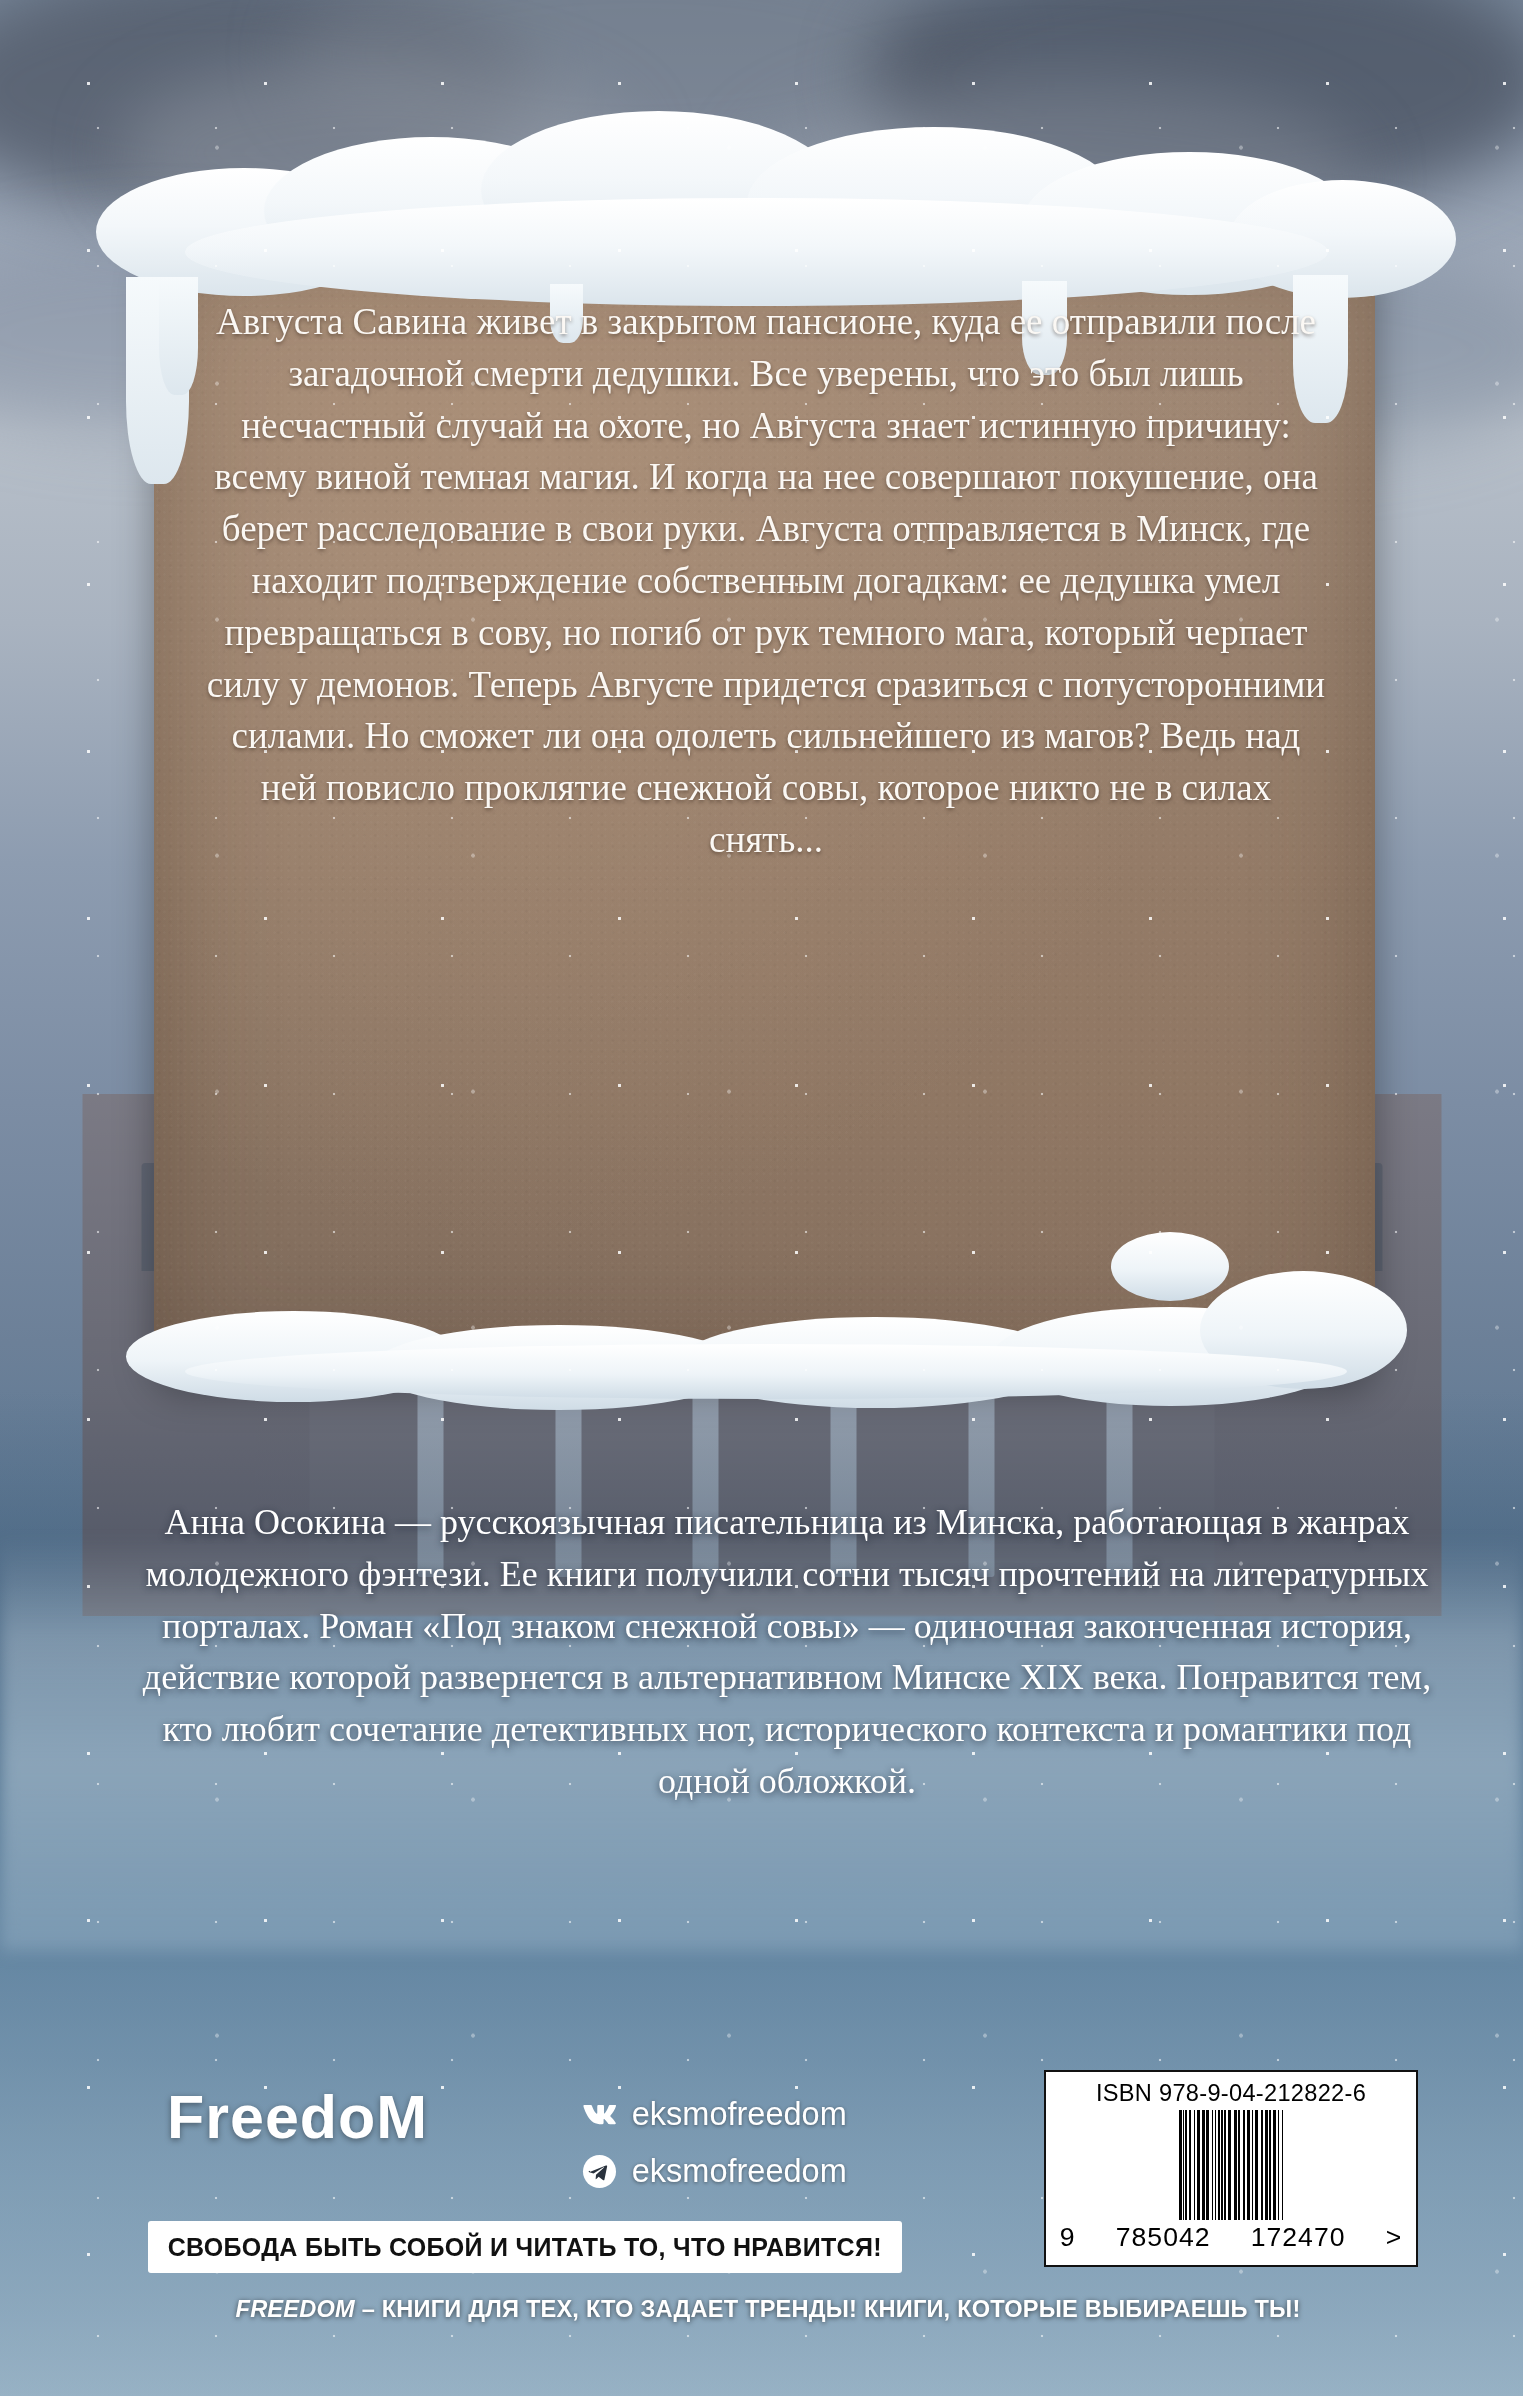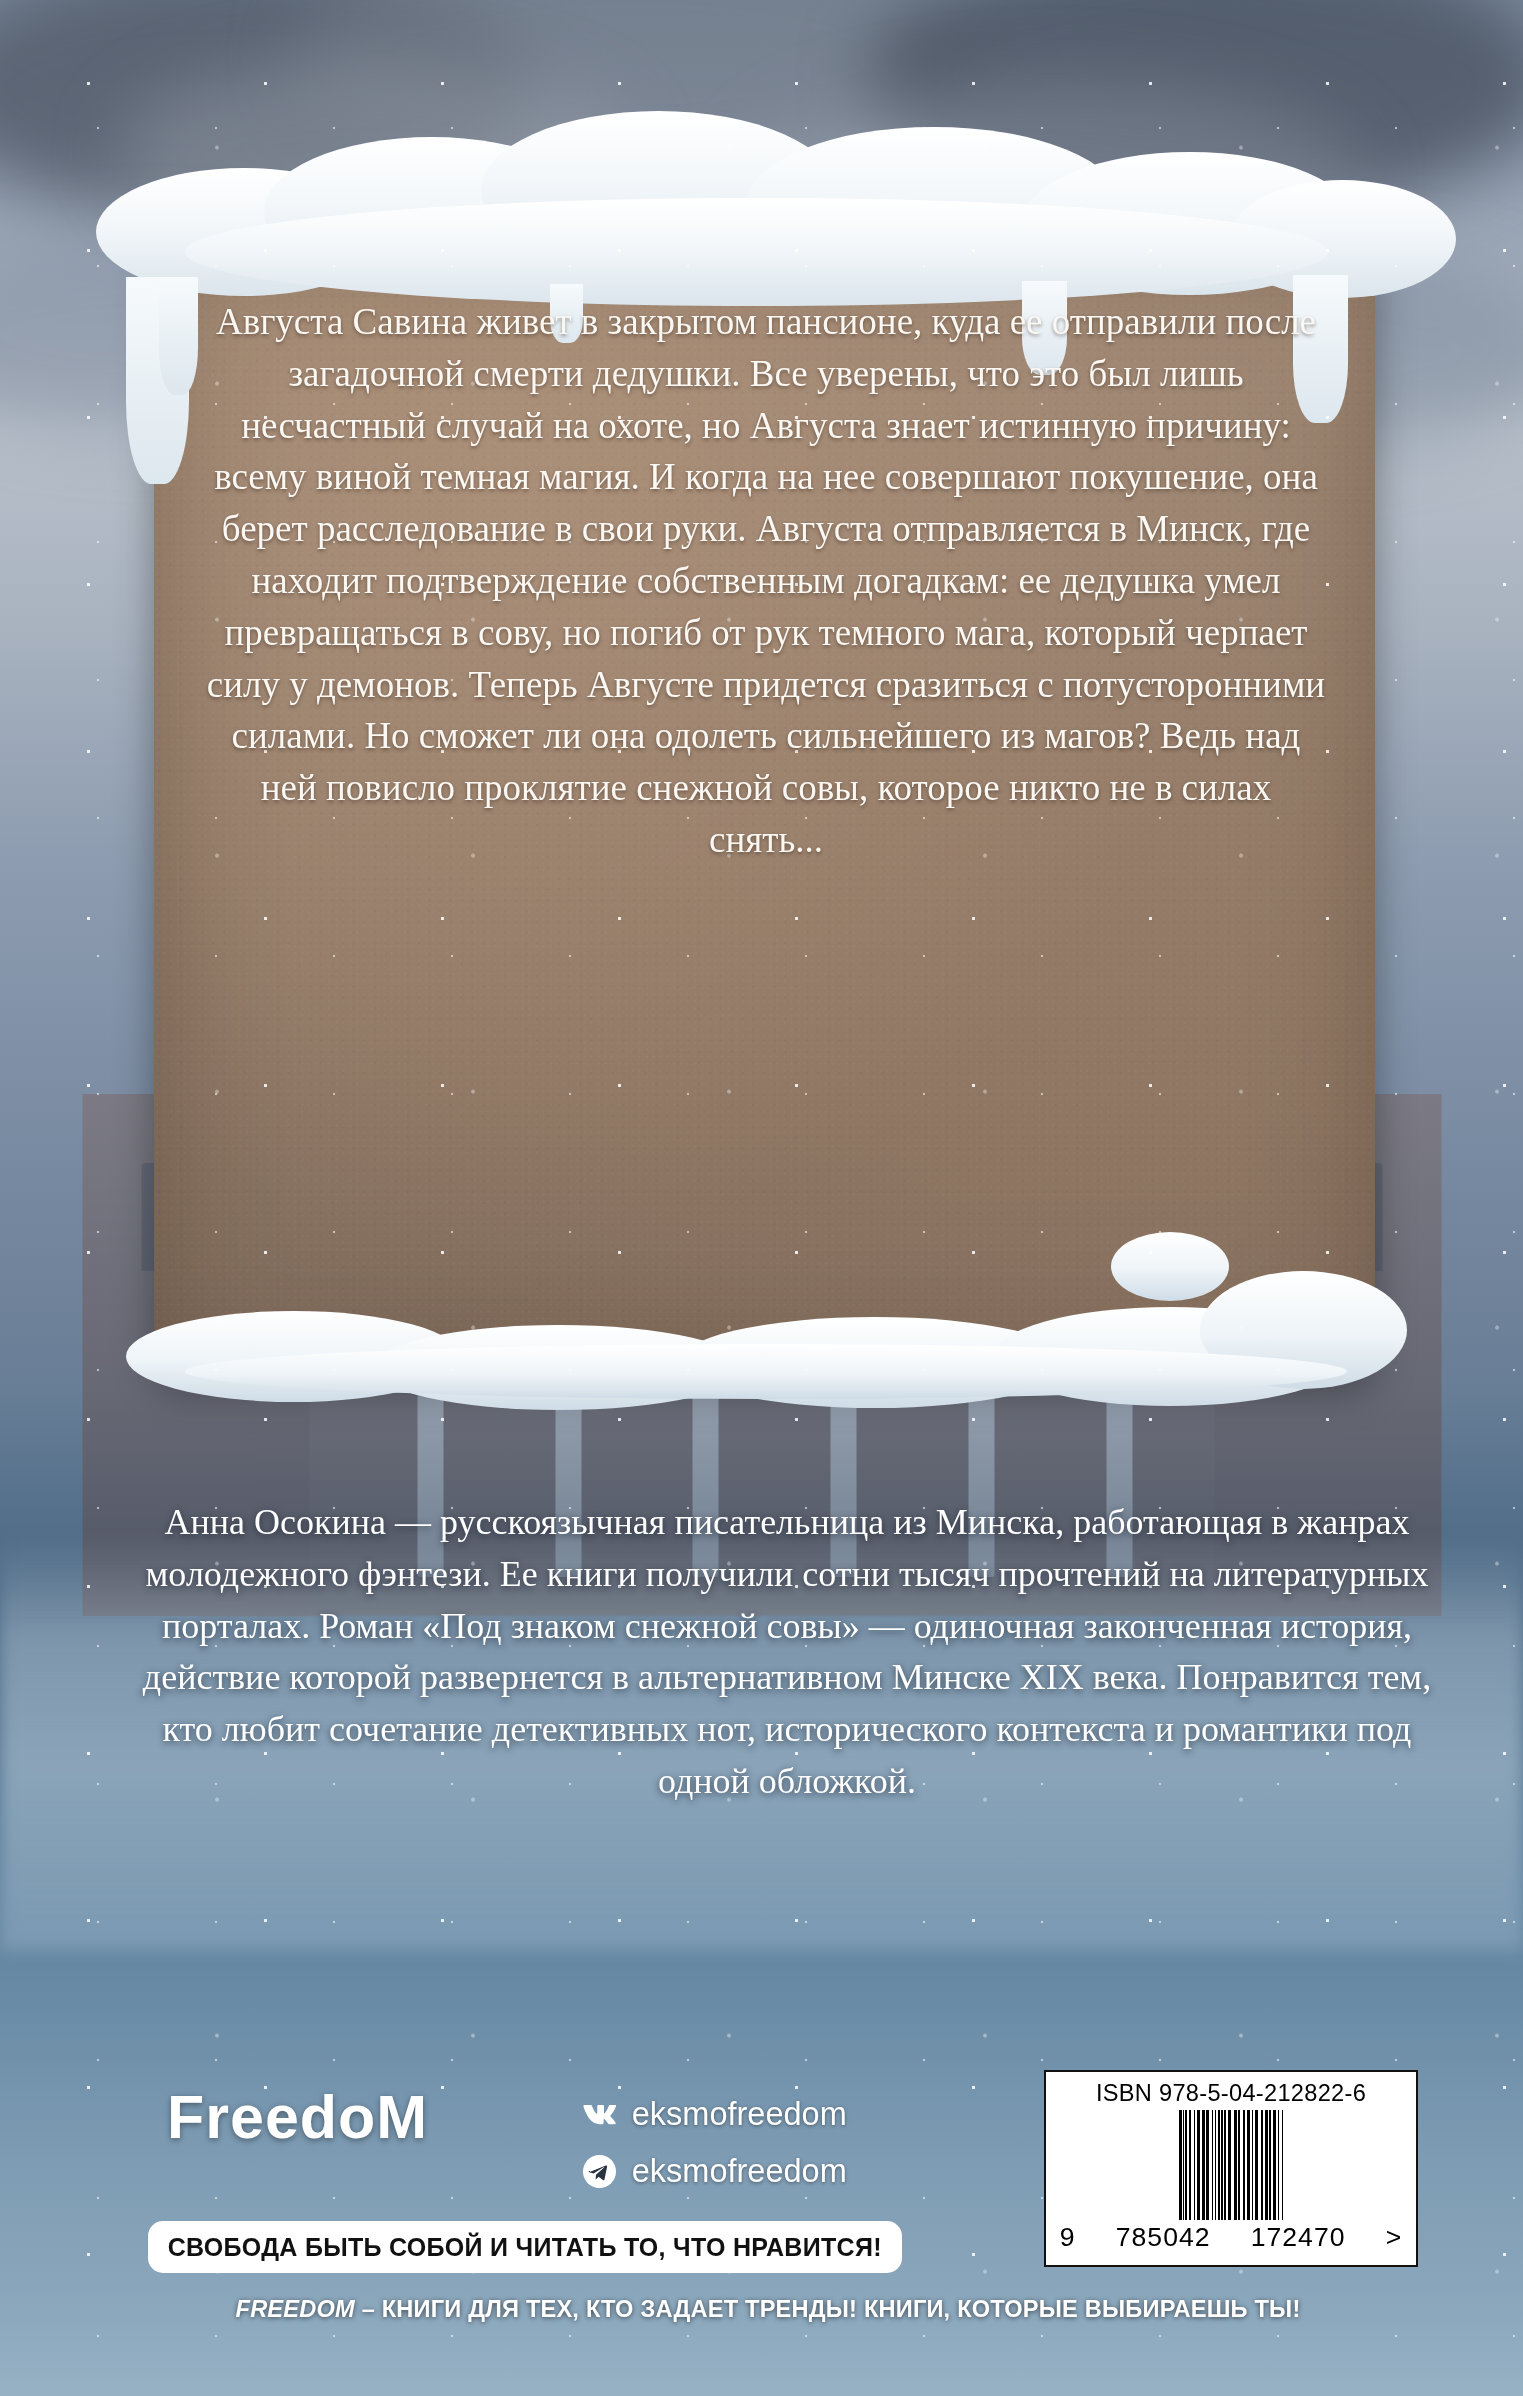--- a/index.html
+++ b/index.html
@@ -289,21 +289,21 @@
   .slogan {
     position: absolute;
     left: 148px; top: 169px;
     background: #ffffff;
     color: #111111;
     font-family: "Liberation Sans", sans-serif;
     font-weight: 700;
     font-size: 25px;
     letter-spacing: 0.3px;
     padding: 11.8px 19.7px 10.8px 19.7px;
-    border-radius: 15px;
+    border-radius: 3px;
     white-space: nowrap;
   }
 
   .tagline {
     position: absolute;
     left: 12px; right: 0; top: 244px;
     text-align: center;
     font-family: "Liberation Sans", sans-serif;
     font-weight: 700;
     font-size: 23.6px;
@@ -447,21 +447,21 @@
       </div>
     </div>
 
     <div class="slogan">СВОБОДА БЫТЬ СОБОЙ И ЧИТАТЬ ТО, ЧТО НРАВИТСЯ!</div>
 
     <div class="tagline">
       <span class="it">FREEDOM</span><span> – КНИГИ ДЛЯ ТЕХ, КТО ЗАДАЕТ ТРЕНДЫ! КНИГИ, КОТОРЫЕ ВЫБИРАЕШЬ ТЫ!</span>
     </div>
 
     <div class="isbn-block">
-      <div class="isbn-text">ISBN 978-5-04-212822-6</div>
+      <div class="isbn-text">ISBN 978-9-04-212822-6</div>
       <div class="bars" id="barcode">
           <div class="bar" style="width:3px"></div>
           <div style="width:1px"></div>
           <div class="bar" style="width:1px"></div>
           <div style="width:1px"></div>
           <div class="bar" style="width:2px"></div>
           <div style="width:2px"></div>
           <div class="bar" style="width:2px"></div>
           <div style="width:3px"></div>
           <div class="bar" style="width:1px"></div>

